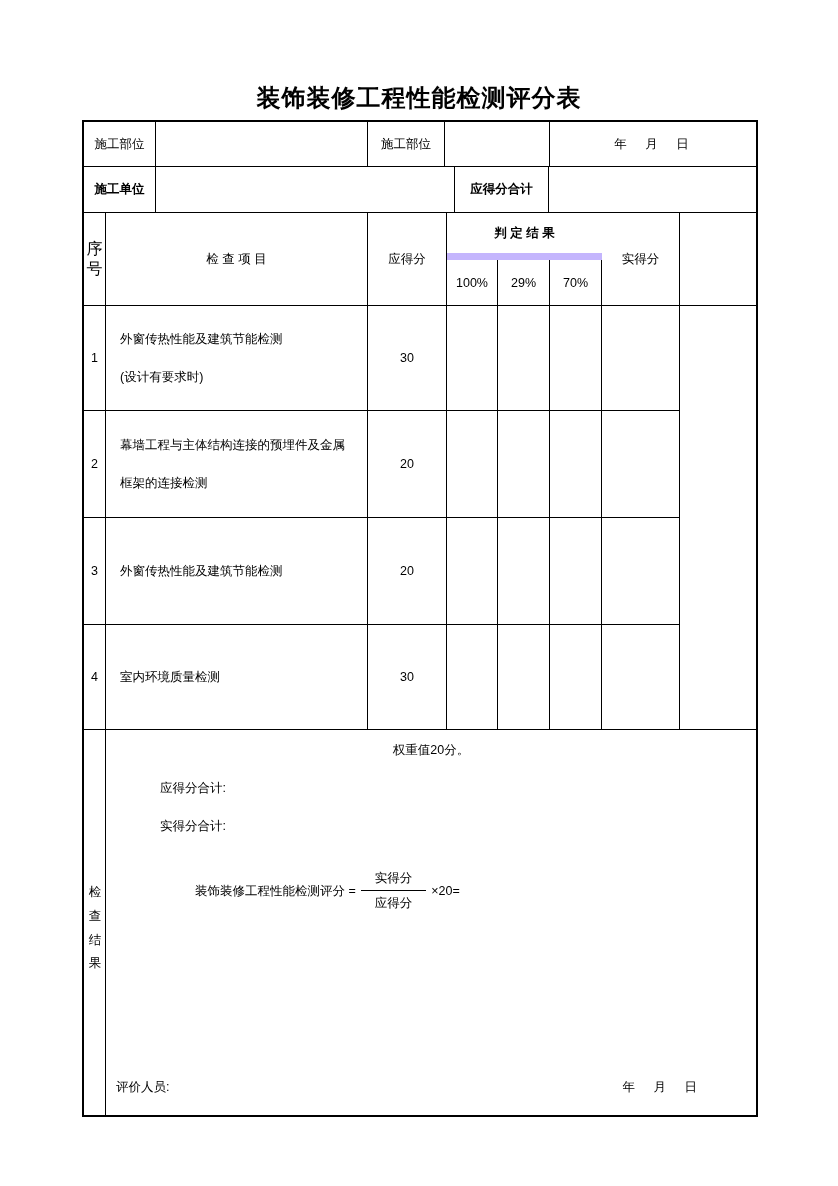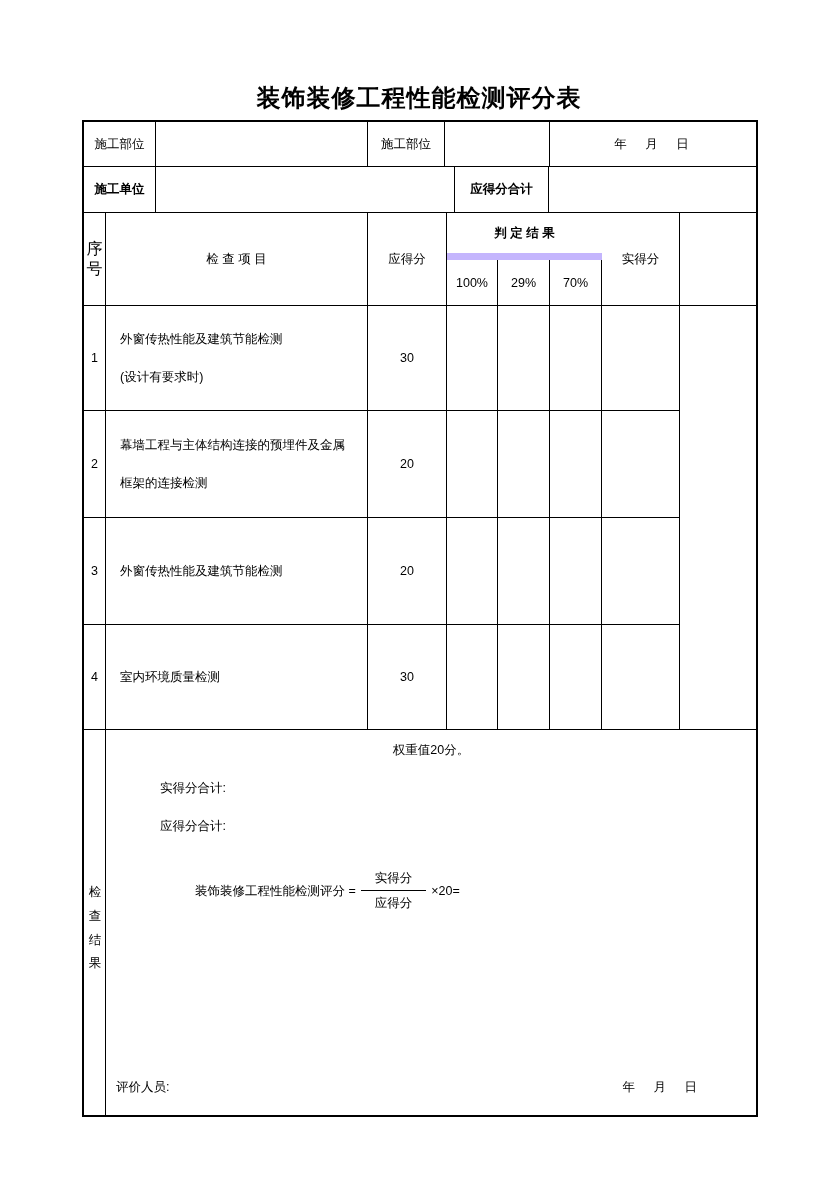--- a/index.html
+++ b/index.html
@@ -170,22 +170,22 @@
       </div>
       <div class="remark-merged"></div>
     </div>
 
     <div class="resultband">
       <div class="side-col">
         <span class="vlabel">检查结果</span>
       </div>
       <div class="result-content">
         <div class="weight-note">权重值20分。</div>
+        <div class="total-line">应得分合计:</div>
         <div class="total-line">实得分合计:</div>
-        <div class="total-line">应得分合计:</div>
         <div class="formula">
           <span>装饰装修工程性能检测评分 =</span>
           <span class="frac">
             <span class="frac-num">实得分</span>
             <span class="frac-den">应得分</span>
           </span>
           <span>×20=</span>
         </div>
         <div class="result-footer">
           <span>评价人员:</span>

